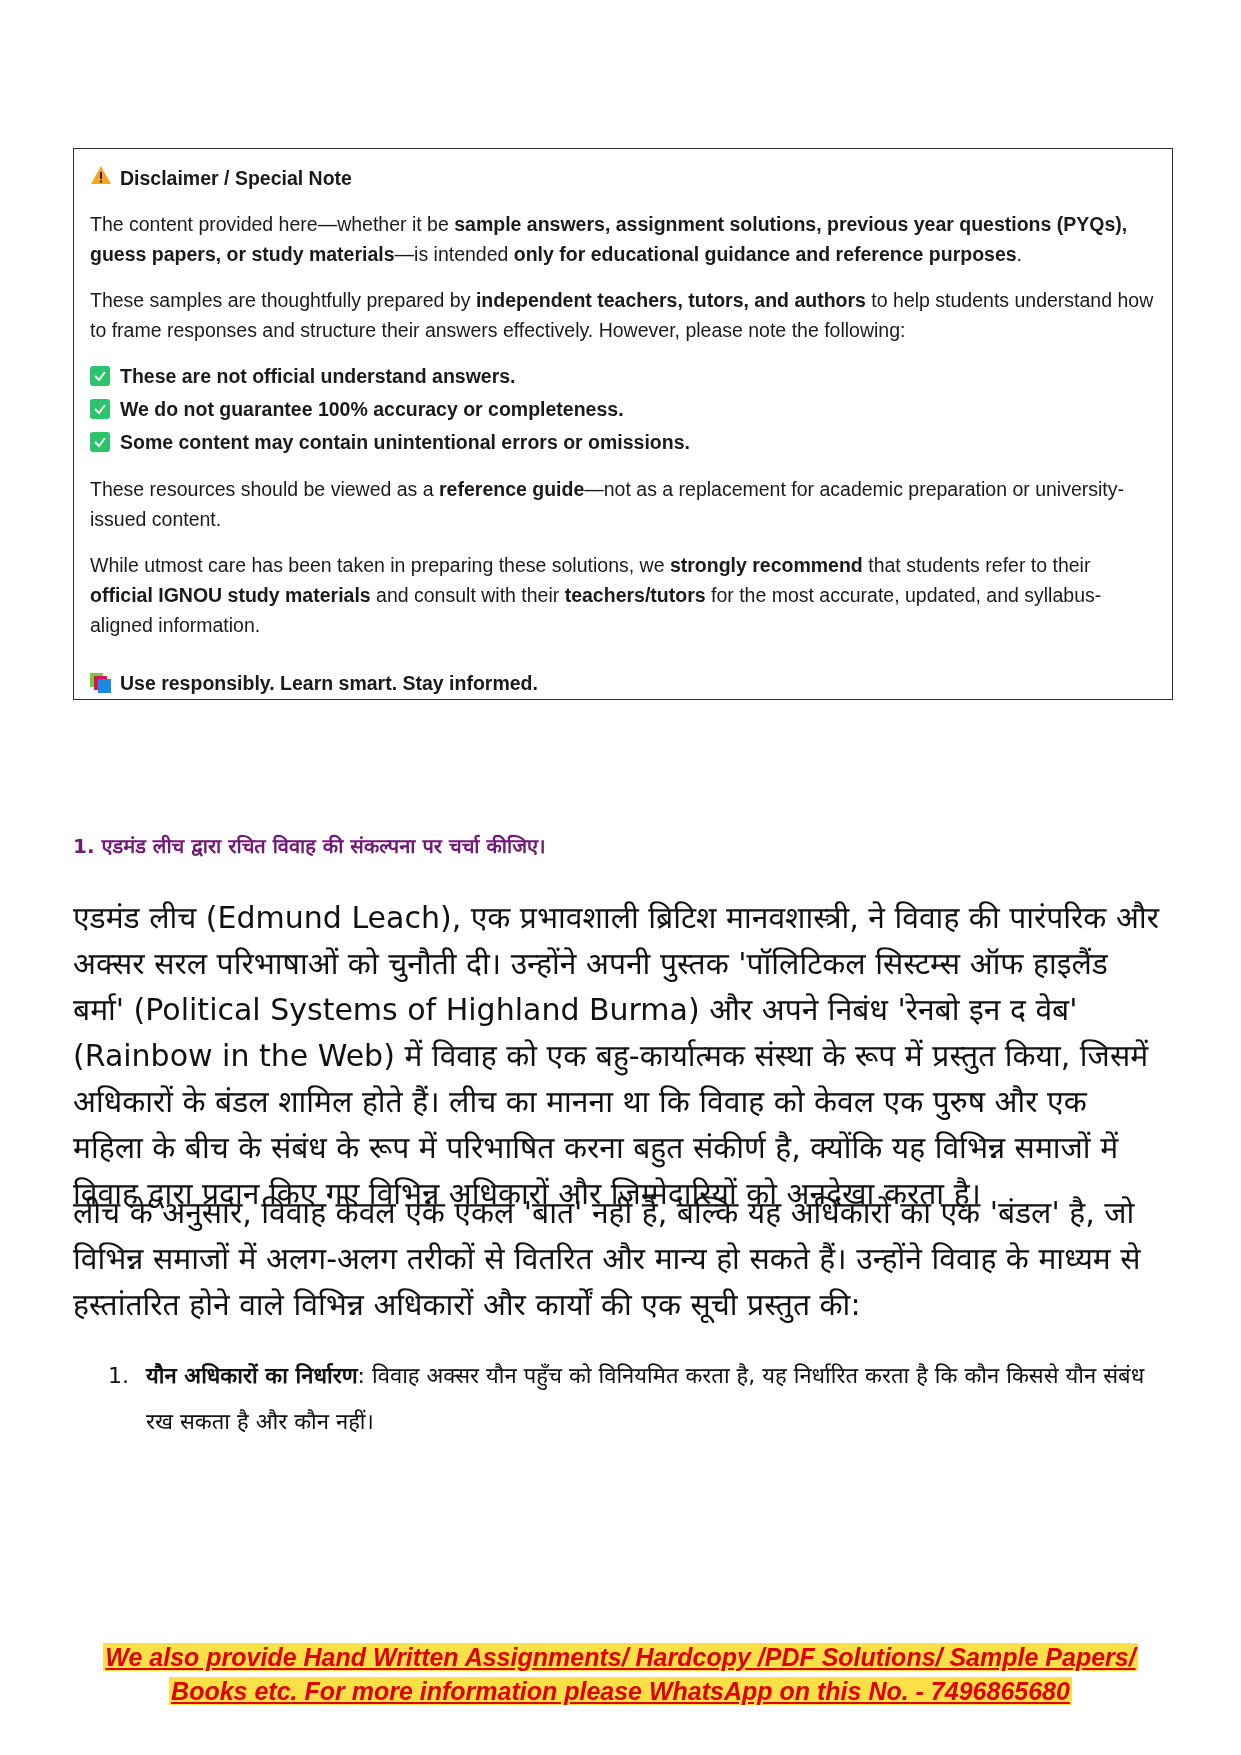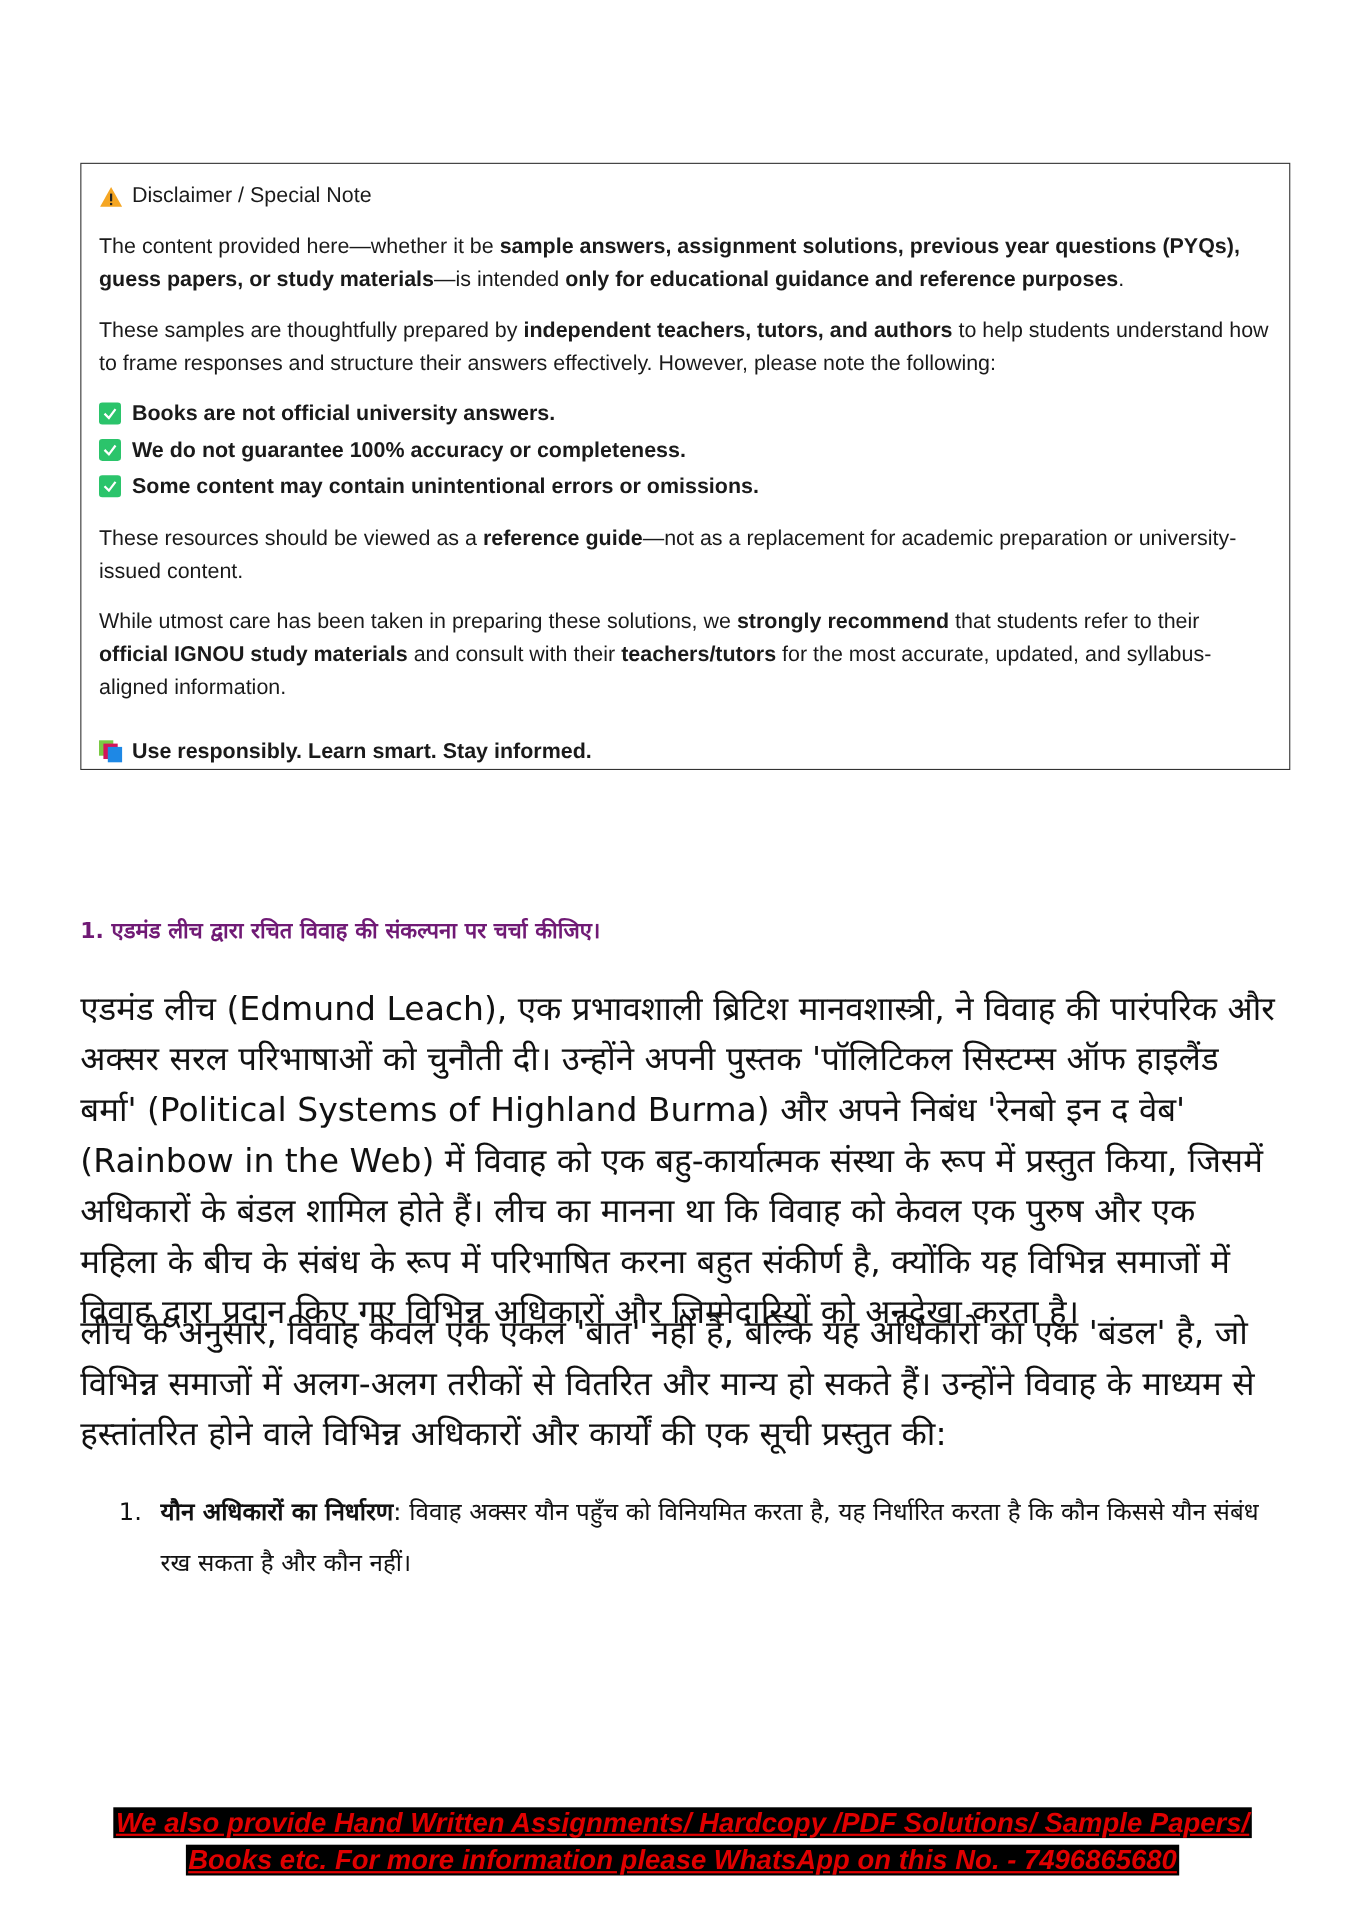--- a/index.html
+++ b/index.html
@@ -5,21 +5,21 @@
   html, body { margin: 0; padding: 0; background: #ffffff; }
   body { width: 1241px; height: 1755px; position: relative; overflow: hidden;
          font-family: "Liberation Sans", "DejaVu Sans", sans-serif; color: #111; }
   .page { position: absolute; left: 0; top: 0; width: 1241px; height: 1755px; }
 
   .disclaimer {
     position: absolute; left: 73px; top: 148px; width: 1100px; height: 552px;
     border: 1.5px solid #333; box-sizing: border-box; padding: 12px 16px 0 16px;
     font-size: 19.5px; line-height: 30px; color: #1a1a1a;
   }
-  .disc-title { display: flex; align-items: center; font-weight: normal; height: 30px; margin-top: 2px; }
+  .disc-title { display: flex; font-weight: bold; height: 30px; margin-top: 2px; }
   .warn-icon { width: 22px; height: 20px; margin-right: 8px; display: inline-block; }
   .disc-p { margin: 16px 0 0 0; }
   .disc-p b { font-weight: bold; }
   .check-list { margin: 14px 0 0 0; padding: 0; list-style: none; }
   .check-item { display: flex; align-items: center; height: 33px; font-weight: bold; }
   .check-icon { width: 20px; height: 20px; background: #2bc46b; border-radius: 3px; margin-right: 10px;
                 display: inline-flex; align-items: center; justify-content: center; }
   .books-line { display: flex; align-items: center; font-weight: bold; margin-top: 28px; }
   .books-icon { width: 22px; height: 20px; position: relative; margin-right: 8px; display: inline-block; }
   .books-icon span { position: absolute; width: 13px; height: 14px; }
@@ -38,21 +38,21 @@
            font-family: "DejaVu Sans", sans-serif; display: flex; }
   .list-num { width: 38px; flex: none; }
   .list-body { flex: 1; }
   .list-body b { font-weight: bold; }
 
   .promo {
     position: absolute; left: 0; top: 1640px; width: 1241px; text-align: center;
     font-size: 25px; line-height: 34px; font-style: italic; font-weight: bold; color: #e00000;
     font-family: "Liberation Sans", sans-serif;
   }
-  .promo span { background: #000000; text-decoration: underline; text-decoration-color: #e00000; padding: 0 2px; }
+  .promo span { background: #fde047; text-decoration: underline; text-decoration-color: #e00000; padding: 0 2px; }
 </style>
 </head>
 <body>
 
 <div class="page">
 
   <div class="disclaimer">
     <div class="disc-title">
       <span class="warn-icon">
         <svg width="22" height="20" viewBox="0 0 22 20">
@@ -72,21 +72,21 @@
       <span>These samples are thoughtfully prepared by </span><b>independent teachers, tutors, and authors</b><span> to help students understand how to frame responses and structure their answers effectively. However, please note the following:</span>
     </p>
 
     <ul class="check-list">
       <li class="check-item">
         <span class="check-icon">
             <svg width="14" height="14" viewBox="0 0 14 14">
               <polyline points="2,7 6,11 12,3" fill="none" stroke="#fff" stroke-width="2"></polyline>
             </svg>
           </span>
-        <span>Books are not official university answers.</span>
+        <span>These are not official understand answers.</span>
       </li>
       <li class="check-item">
         <span class="check-icon">
             <svg width="14" height="14" viewBox="0 0 14 14">
               <polyline points="2,7 6,11 12,3" fill="none" stroke="#fff" stroke-width="2"></polyline>
             </svg>
           </span>
         <span>We do not guarantee 100% accuracy or completeness.</span>
       </li>
       <li class="check-item">

